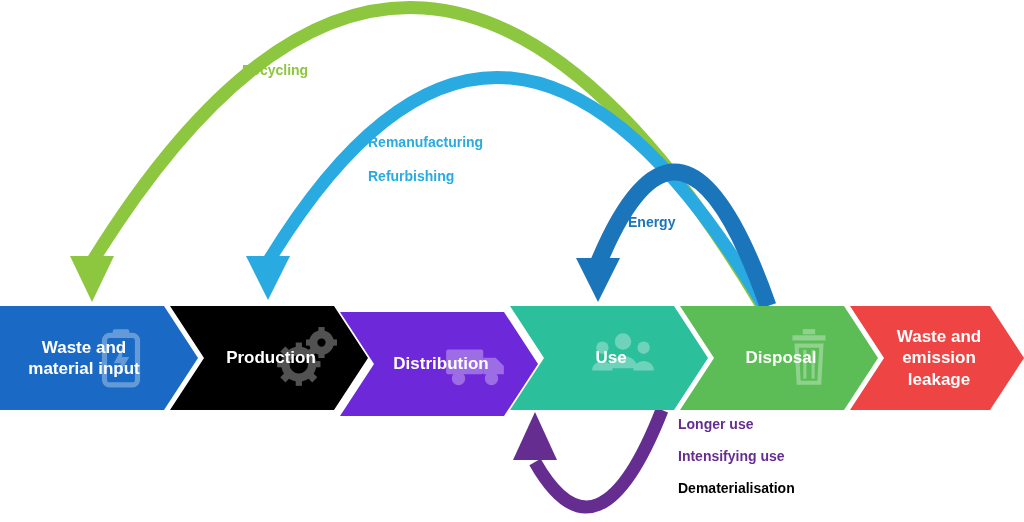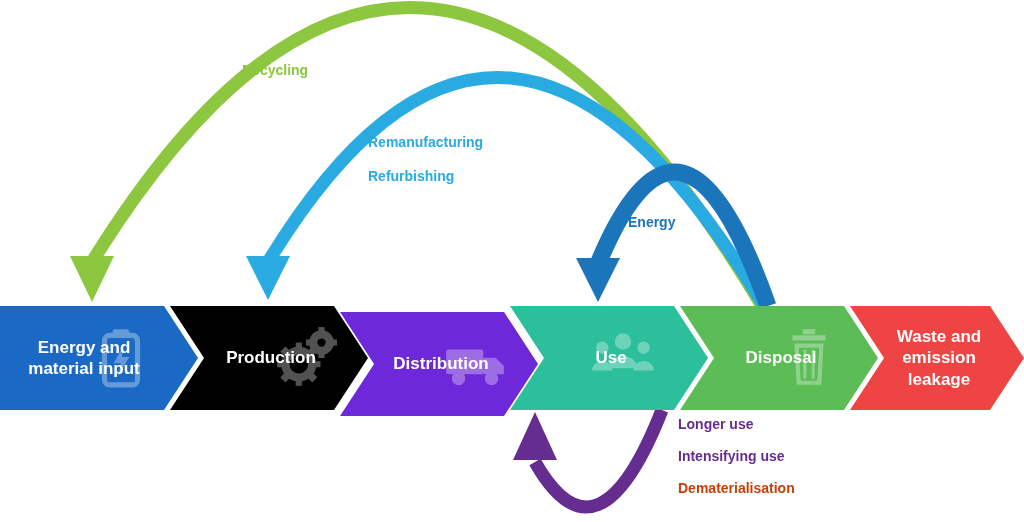--- a/index.html
+++ b/index.html
@@ -84,21 +84,21 @@
     <path d="M 662 410 Q 598 573 535 462" fill="none" stroke-width="13" stroke="#662d91"></path>
     <polygon points="513,460 557,460 535,412" fill="#662d91"></polygon>
   </svg>
 
   <div class="stage first clip-first" style="left: 0px; width: 198px; background: rgb(26, 106, 197);">
     <svg class="stage-icon" style="right:44px;" viewBox="0 0 64 64">
       <rect x="24" y="4" width="16" height="6" rx="2" fill="#fff"></rect>
       <rect x="16" y="10" width="32" height="48" rx="5" fill="none" stroke="#fff" stroke-width="5"></rect>
       <path d="M34 20 L25 37 L32 37 L29 50 L40 31 L33 31 Z" fill="#fff"></path>
     </svg>
-    <span class="chev-text">Energy and material input</span>
+    <span class="chev-text">Waste and material input</span>
   </div>
 
   <div class="stage clip-mid" style="left: 170px; width: 198px; background: #000000;">
     <svg class="stage-icon" viewBox="0 0 64 64">
       <g fill="none" stroke="#fff" stroke-width="8">
         <circle cx="26" cy="38" r="13"></circle>
         <circle cx="48" cy="17" r="8"></circle>
       </g>
       <g fill="#fff">
         <rect x="23" y="17" width="6" height="9"></rect>
@@ -160,15 +160,15 @@
   <div class="arc-label" style="left: 368px; top: 134px; color: rgb(41, 171, 226);">Remanufacturing</div>
 
   <div class="arc-label" style="left: 368px; top: 168px; color: rgb(41, 171, 226);">Refurbishing</div>
 
   <div class="arc-label" style="left: 628px; top: 214px; color: rgb(27, 117, 187);">Energy</div>
 
   <div class="arc-label" style="left: 678px; top: 416px; color: rgb(102, 45, 145);">Longer use</div>
 
   <div class="arc-label" style="left: 678px; top: 448px; color: rgb(102, 45, 145);">Intensifying use</div>
 
-  <div class="arc-label" style="left: 678px; top: 480px; color: #c2410c;">Dematerialisation</div>
+  <div class="arc-label" style="left: 678px; top: 480px; color: #000000;">Dematerialisation</div>
 
 </div>
 
 </body></html>

